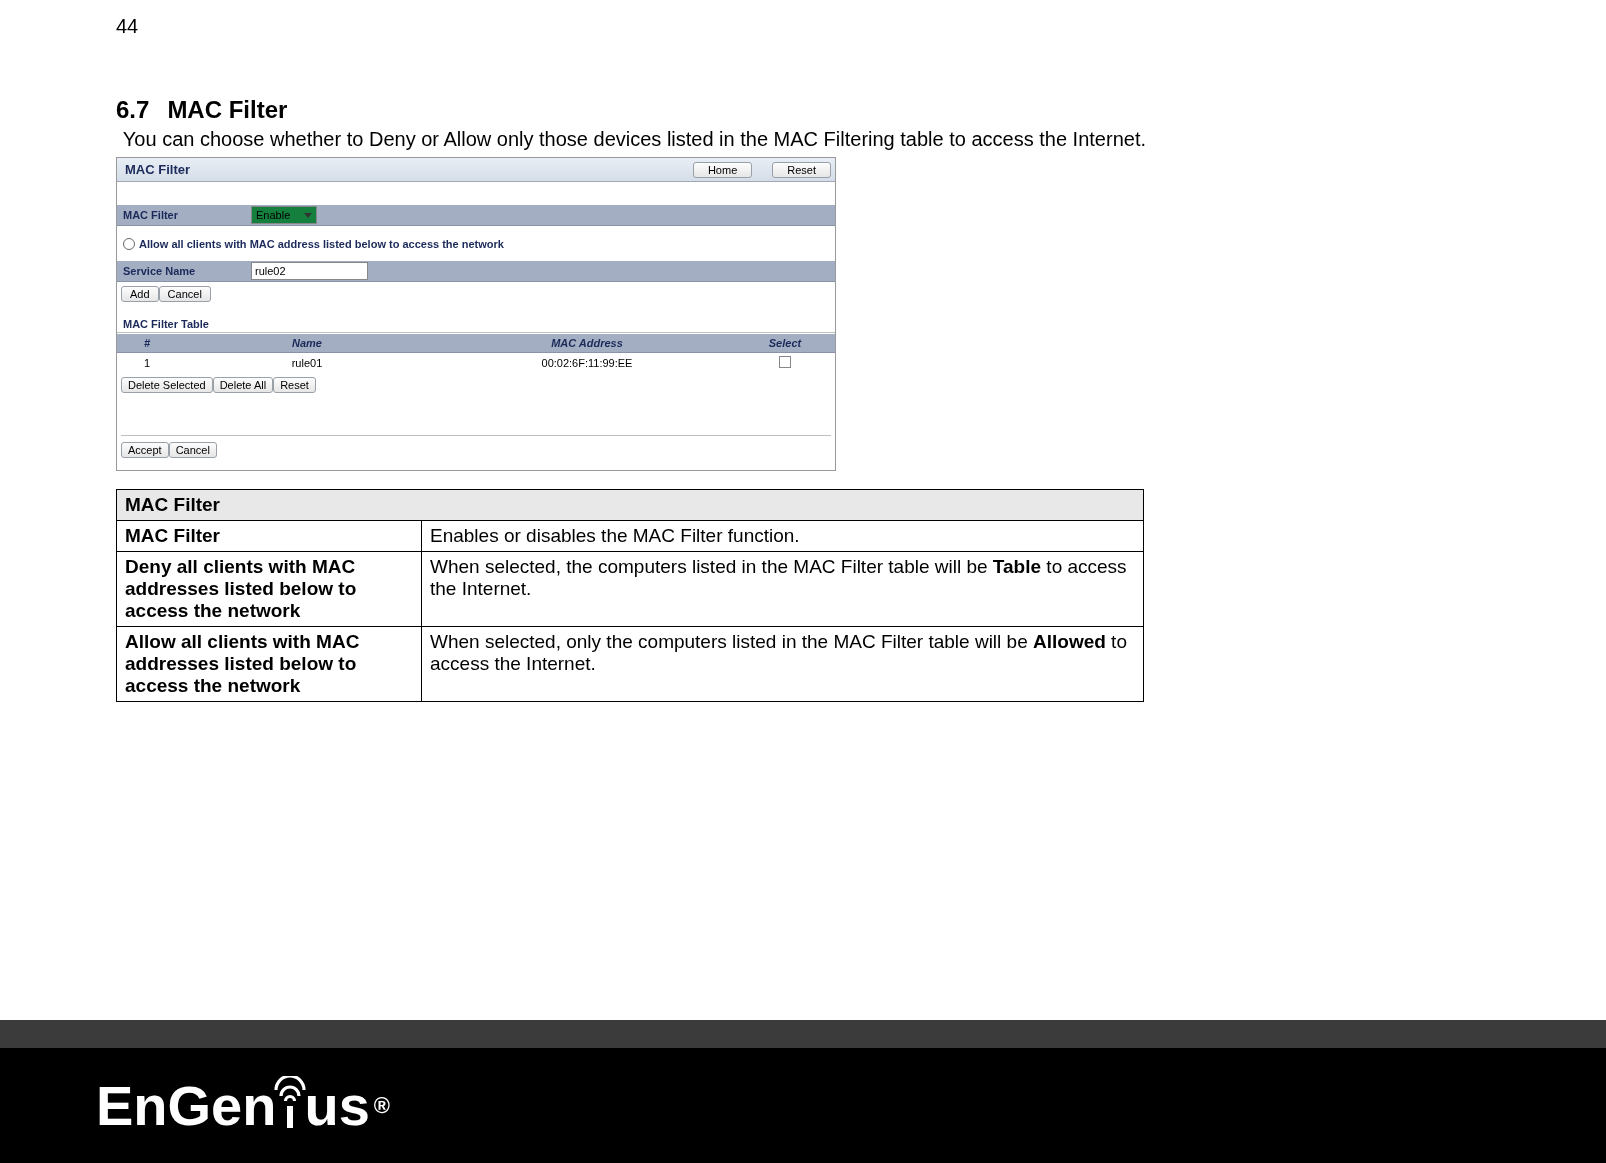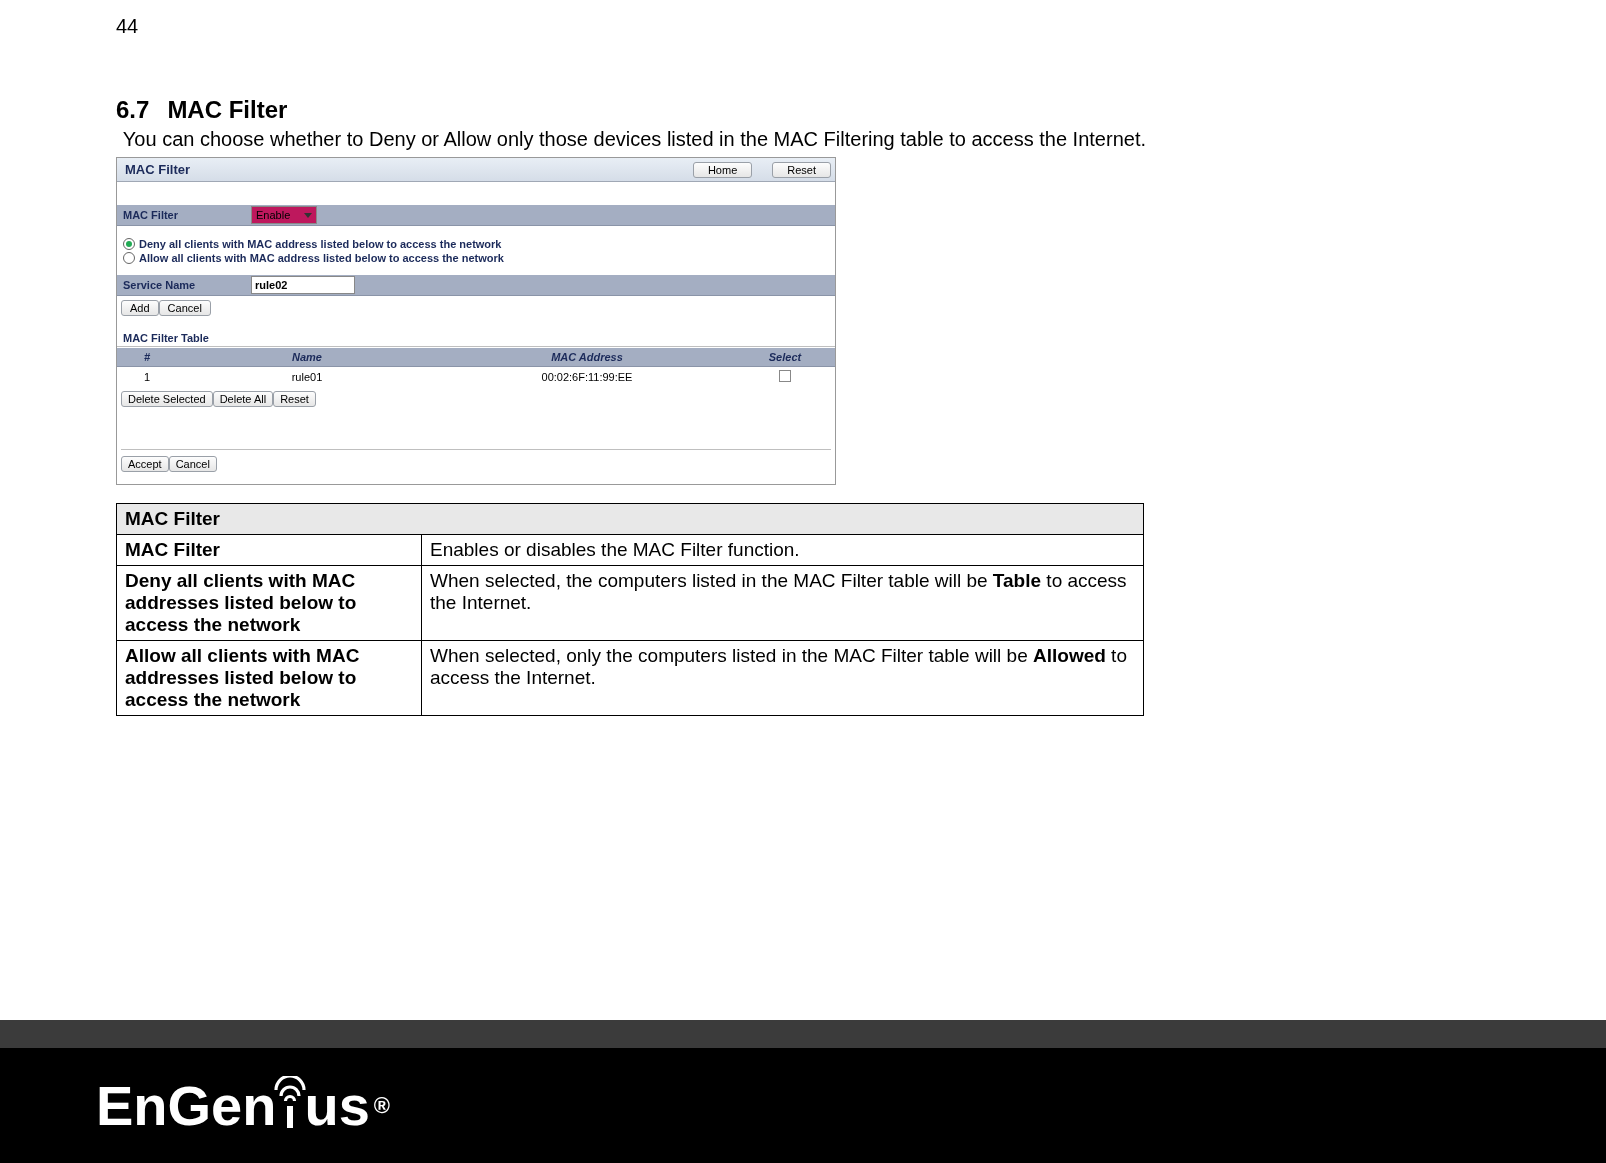--- a/index.html
+++ b/index.html
@@ -80,42 +80,42 @@
     width: 130px;
     padding-left:6px;
     color:#1b2a5a;
     font-weight:bold;
     font-size:11px;
   }
   .row-band .val { padding-left:4px; background:#fff0; }
   .select-box {
     font-size:11px;
     padding:0 4px;
-    background:#be185d;
+    background:#15803d;
     border:1px solid #888;
     height:18px;
     display:inline-flex;
     align-items:center;
     gap:14px;
     justify-content:flex-end;
   }
   .select-box .tri {
     width:0;height:0;border-left:4px solid transparent;border-right:4px solid transparent;border-top:5px solid #333;
   }
   .radio-block { padding: 10px 6px 8px 6px; }
   .radio-line { display:flex; align-items:center; gap:4px; font-weight:bold; color:#1b2a5a; font-size:11px; margin:2px 0;}
   .radio-dot {
     width:12px; height:12px; border:1px solid #666; border-radius:50%; background:#fff; display:inline-flex; align-items:center; justify-content:center;
   }
   .radio-dot.checked::after { content:""; width:6px; height:6px; background:#2a5; border-radius:50%; display:block;}
   .sp-input {
     font-size:11px; height:18px; border:1px solid #888; padding:0 3px; background:#fff;
   }
   .mac-row .sp-input { width:34px; }
-  .svc-input { width:104px;font-weight:bold; }
+  .svc-input { width:117px; }
   .mac-colon { margin:0 2px; font-weight:bold; color:#1b2a5a;}
   .btn-row { padding:4px 4px 12px 4px; display:flex; flex-wrap:wrap;}
   .sub-heading { font-weight:bold; color:#1b2a5a; font-size:11px; padding:4px 6px 2px 6px;}
   .tbl-head {
     display:flex;
     background:#a4aec2;
     border-top:1px solid #fff;
     border-bottom:1px solid #8a94a8;
     color:#1b2a5a;
     font-weight:bold;
@@ -219,24 +219,20 @@
       <div class="row-band">
         <span class="lbl">MAC Filter</span>
         <span class="val">
           <span class="select-box">
             <span>Enable</span>
             <span class="tri"></span>
           </span>
         </span>
       </div>
       <div class="radio-block">
-        <div class="radio-line">
-          <span class="radio-dot checked"></span>
-          <span>Deny all clients with MAC address listed below to access the network</span>
-        </div>
         <div class="radio-line">
           <span class="radio-dot"></span>
           <span>Allow all clients with MAC address listed below to access the network</span>
         </div>
       </div>
       <div class="row-band">
         <span class="lbl">Service Name</span>
         <span class="val">
           <input class="sp-input svc-input" value="rule02" style="">
         </span>

